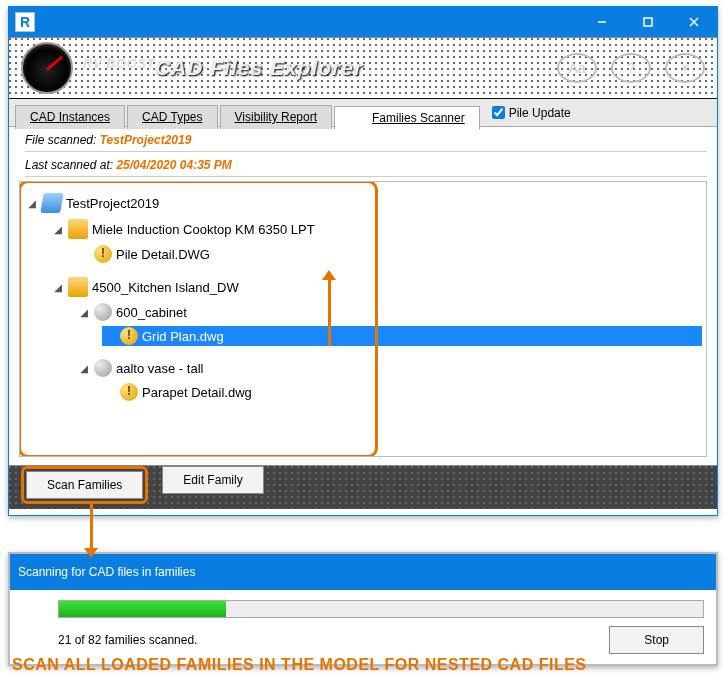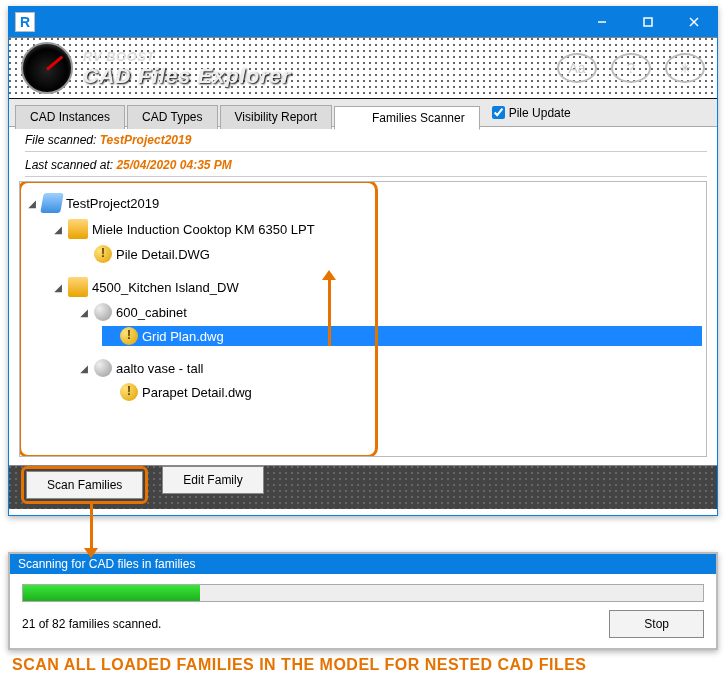--- a/index.html
+++ b/index.html
@@ -11,29 +11,29 @@
 
 .titlebar { height: 30px; background: #0a7de0; display: flex; align-items: center; padding-left: 6px; }
 .titlebar .appicon { width: 20px; height: 20px; background: #fff; color: #0a7de0; font-weight: bold; font-size: 14px; display:flex;align-items:center;justify-content:center; border:1px solid #bbb; }
 .win-controls { margin-left: auto; display: flex; }
 .win-btn { width: 46px; height: 30px; display:flex;align-items:center;justify-content:center; color:#fff; font-size:14px; }
 
 
 .header-band { height: 62px; background: linear-gradient(#555 0%, #444 10%, #333 90%, #222 100%); border-top:1px solid #888; border-bottom:1px solid #111; display:flex; align-items:center; padding:0 12px; color:#eee; position:relative; background-image: radial-gradient(circle at 1px 1px, #666 1px, transparent 1px); background-size:6px 6px; background-position:0 0; }
 .header-gauge { width:52px; height:52px; border-radius:50%; background: radial-gradient(circle at 50% 55%, #222 0%, #000 60%); border:2px solid #999; position:relative; margin-right:10px; box-shadow: inset 0 2px 4px rgba(255,255,255,0.2); }
 .header-gauge::before { content:""; position:absolute; left:50%; top:50%; width:20px; height:3px; background:#d00; transform-origin:0 50%; transform:rotate(-40deg); }
-.header-titles { display:flex; flex-direction:column; }
+.header-titles { display:flex; flex-direction:row; }
 .header-subtitle { font-family: "Segoe UI", sans-serif; font-size:13px; font-style:italic; font-weight:bold; color:#ddd; letter-spacing:0.5px; }
 .header-title { font-family: "Segoe UI", sans-serif; font-size:21px; font-weight:bold; font-style:italic; color:#eee; text-shadow:1px 1px 2px #000; letter-spacing:1px; }
 .header-icons { margin-left:auto; display:flex; gap:14px; }
 .hicon { width:40px; height:30px; border:2px solid #bbb; border-radius:50%; display:flex;align-items:center;justify-content:center; color:#ccc; font-size:14px; }
 
 
 .tabstrip { display:flex; align-items:center; height:28px; background:#e9e9e9; border-bottom:1px solid #aaa; padding-left:6px; }
-.tab { height:24px; padding:0 14px; margin-right:2px; background:#dcdcdc; border:1px solid #aaa; border-bottom:none; font-size:12px; display:flex;align-items:center; position:relative; top:4px; }
+.tab { height:24px; padding:0 14px; margin-right:2px; background:#dcdcdc; border:1px solid #aaa; border-bottom:none; font-size:12px; display:flex;align-items:center; position:relative; top:4px;text-decoration:underline; }
 .tab.active { background:#fff; border-bottom:1px solid #fff; top:5px;padding-left:37px; }
 .live { margin-left:10px; font-size:12px; display:flex;align-items:center;gap:4px; }
 .live input { accent-color:#0a7de0; }
 
 
 .info { padding:4px 10px 0 16px; font-size:12px;font-style:italic; }
 .info-row { padding:2px 0; }
 .info-val { color:#e67300; font-weight:600; }
 .hr { height:1px; background:#ccc; margin:2px 0 4px 0; }
 
@@ -60,22 +60,22 @@
 
 
 .footer-band { height:44px; background:#444; background-image: radial-gradient(circle at 1px 1px, #666 1px, transparent 1px); background-size:6px 6px; border-top:1px solid #888; display:flex;align-items:flex-start; padding-left:12px; gap:14px; }
 .btn { height:28px; padding:0 20px; background:#f3f3f3; border:1px solid #888; font-size:12px; display:flex;align-items:center; }
 .callout-btn { border:3px solid #e67300; border-radius:6px; padding:2px; }
 .arrow-down-line { position:absolute; left:90px; top:502px; width:3px; height:48px; background:#e67300; z-index:10; }
 .arrow-down-head { position:absolute; left:84px; top:548px; border-left:7px solid transparent; border-right:7px solid transparent; border-top:10px solid #e67300; z-index:10; }
 
 
 .progress-box { position:absolute; left:8px; top:552px; width:710px; border:2px solid #bbb; box-shadow:0 2px 6px rgba(0,0,0,0.3); background:#fff; }
-.progress-title { height:20px; background:#0a7de0; color:#fff; font-size:12px; display:flex;align-items:center; padding-left:8px; }
-.progress-body { padding:10px 12px 10px 12px; }
+.progress-title { height:36px; background:#0a7de0; color:#fff; font-size:12px; display:flex;align-items:center; padding-left:8px; }
+.progress-body { padding:10px 12px 10px 12px;margin-left:36px; }
 .progress-bar { height:18px; border:1px solid #aaa; background:#eee; position:relative; overflow:hidden; }
 .progress-fill { height:100%; background:linear-gradient(#39e639,#1eb01e); }
 .progress-row { display:flex; align-items:center; margin-top:8px; }
 .progress-status { font-size:12px; }
 .progress-row .btn { margin-left:auto; padding:0 34px; }
 
 
 .caption { position:absolute; left:12px; top:656px; font-size:16px; font-weight:600; color:#e67300; letter-spacing:0.5px; }
 </style>
 </head>

